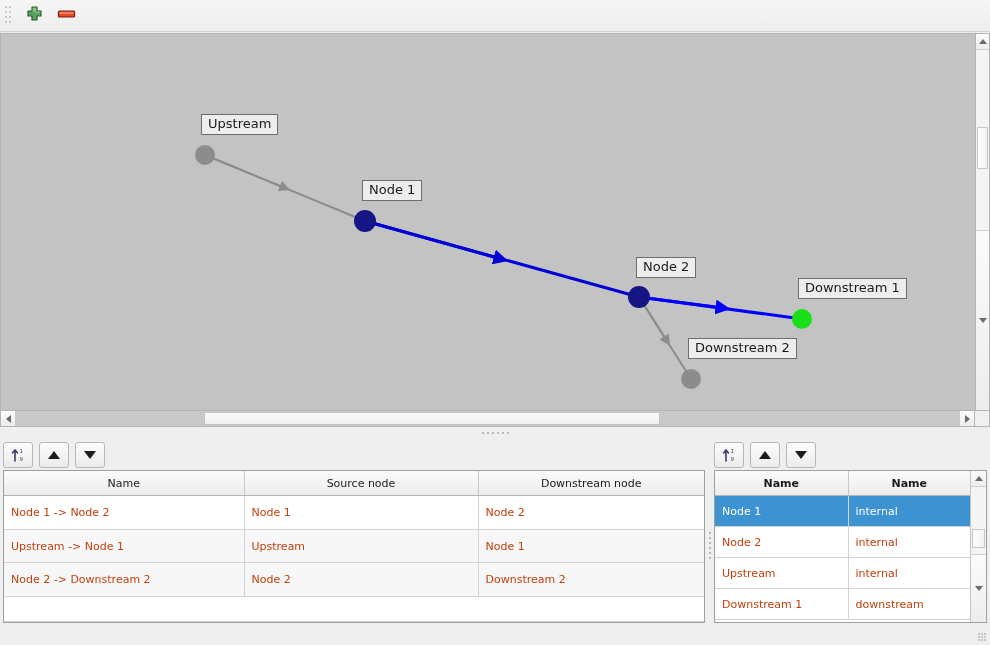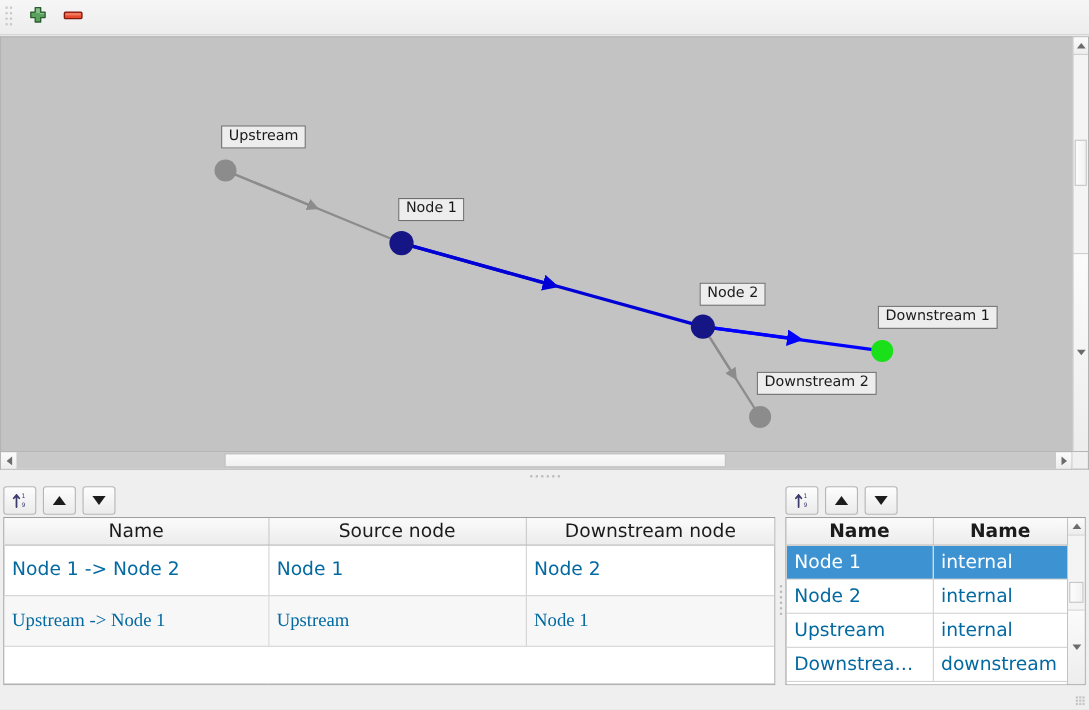--- a/index.html
+++ b/index.html
@@ -185,46 +185,46 @@
     display: flex;
     border: 1px solid #9f9f9f;
     background: #fff;
     box-sizing: border-box;
     overflow: hidden;
   }
   table.grid {
     border-collapse: collapse;
     width: 100%;
     table-layout: fixed;
-    font-size: 17px;
+    font-size: 11px;
   }
   table.grid th {
     background: linear-gradient(#fbfbfb,#ececec);
     border-right: 1px solid #c9c9c9;
     border-bottom: 1px solid #b5b5b5;
     height: 24px;
     font-weight: normal;
     color: #1b1b1b;
     text-align: center;
     padding: 0;
   }
   table.grid.bold-head th { font-weight: bold; }
   table.grid th:last-child { border-right: none; }
   table.grid td {
     height: 30px;
     border-right: 1px solid #d3d3d3;
     border-bottom: 1px solid #d3d3d3;
     padding: 0 7px;
-    color: #0369a1;
+    color: #c2410c;
     white-space: nowrap;
     overflow: hidden;
     text-overflow: ellipsis;
   }
   table.grid td:last-child { border-right: none; }
-  tr.alt td { background: #f7f7f7; font-family: Liberation Serif, serif; }
+  tr.alt td { background: #f7f7f7; }
   tr.sel td { background: #3d93d2; color: #fff; }
   tr.filler td { height: 22px; border-right: none; background: #fff; }
 
   
   .vsplitter {
     width: 9px;
     display: flex; align-items: center; justify-content: center;
     background: #efefef;
     cursor: col-resize;
     flex-direction: column;
@@ -411,20 +411,25 @@
             <tr>
               <td>Node 1 -&gt; Node 2</td>
               <td>Node 1</td>
               <td>Node 2</td>
             </tr>
             <tr class="alt">
               <td>Upstream -&gt; Node 1</td>
               <td>Upstream</td>
               <td>Node 1</td>
             </tr>
+            <tr class="alt">
+              <td>Node 2 -&gt; Downstream 2</td>
+              <td>Node 2</td>
+              <td>Downstream 2</td>
+            </tr>
             <tr class="filler">
               <td colspan="3"></td>
             </tr>
           </tbody>
         </table>
       </div>
     </div>
 
     <div class="vsplitter">
       <span class="dots-v">

